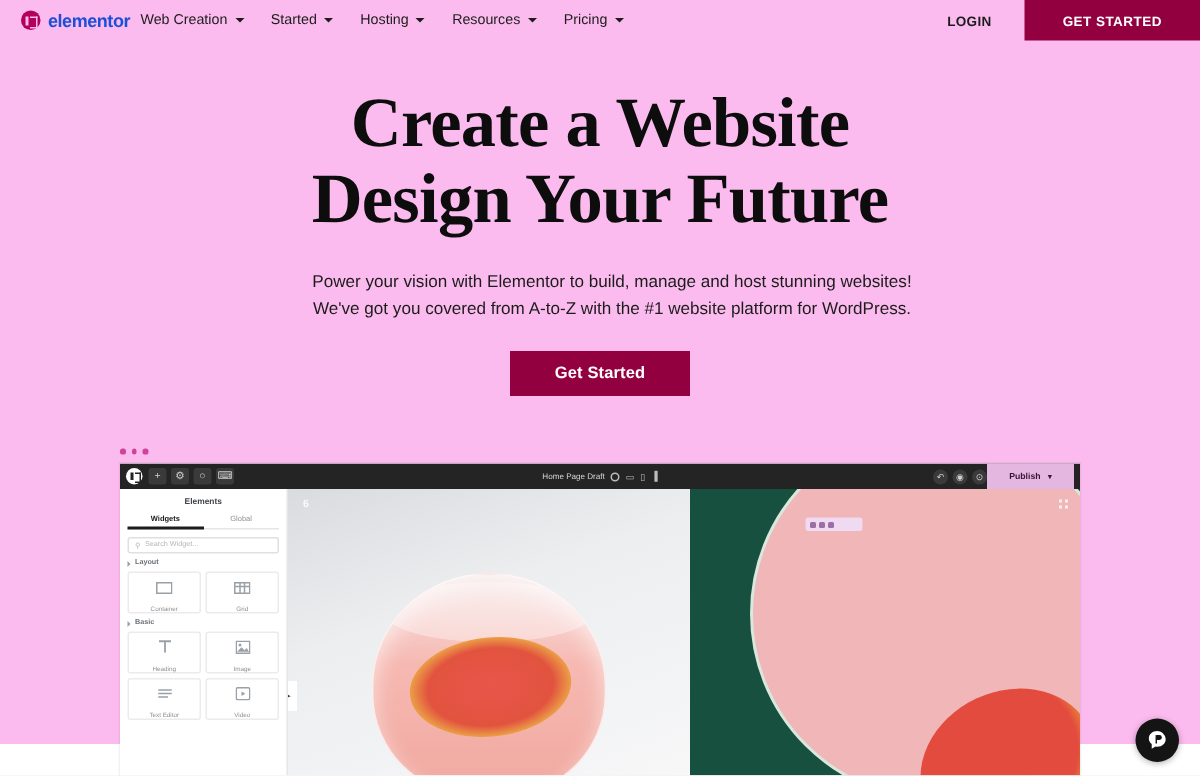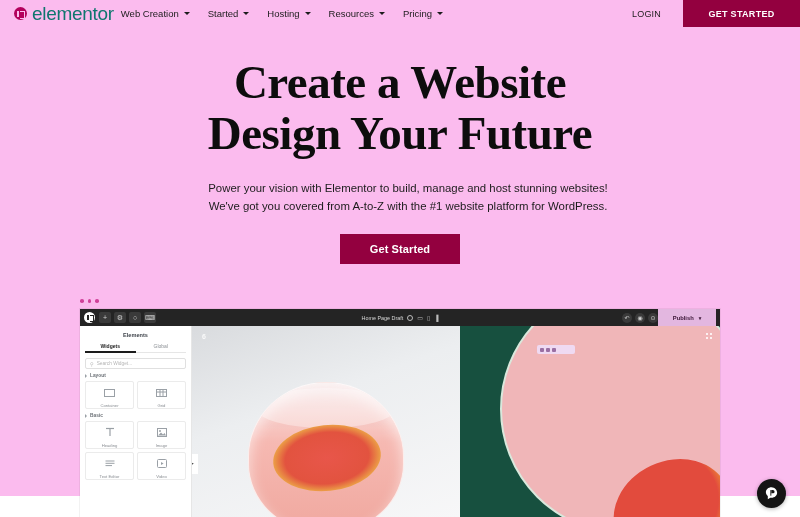--- a/index.html
+++ b/index.html
@@ -32,38 +32,38 @@
   .brand-mark::before {
     content: ""; position: absolute; width: 2px; height: 6px;
     background: #fbbbee; left: 3px; top: 3.5px;
   }
   .brand-mark::after {
     content: ""; position: absolute; width: 4px; height: 6px;
     border-top: 1.6px solid #fbbbee; border-bottom: 1.6px solid #fbbbee;
     border-right: 1.6px solid #fbbbee; left: 6px; top: 3.5px;
   }
   .brand-text {
-    font-size: 19px; font-weight: normal; color: #0f766e;
+    font-size: 12px; font-weight: bold; color: #1d4ed8;
     letter-spacing: -0.3px;
   }
   .nav-links { display: flex; align-items: center; margin-left: 7px; gap: 18px; }
   .nav-item {
     display: flex; align-items: center; gap: 5px;
     font-size: 9.5px; color: #1c1c1c; font-weight: 500;
     cursor: pointer; white-space: nowrap;
   }
   .caret {
     width: 0; height: 0;
     border-left: 3.2px solid transparent;
     border-right: 3.2px solid transparent;
     border-top: 3.8px solid #1c1c1c;
   }
   .nav-right { margin-left: auto; display: flex; align-items: center; height: 27px; }
   .login-link {
-    font-size: 9px; color: #1c1c1c; font-weight: 400;
+    font-size: 9px; color: #1c1c1c; font-weight: 700;
     letter-spacing: 0.2px; margin-right: 22px; cursor: pointer;
   }
   .get-started-nav {
     background: #93003f; color: #ffffff;
     height: 27px; display: flex; align-items: center; justify-content: center;
     padding: 0 20px; font-size: 9px; font-weight: bold;
     letter-spacing: 0.3px; cursor: pointer; min-width: 117px;
   }
 
   

